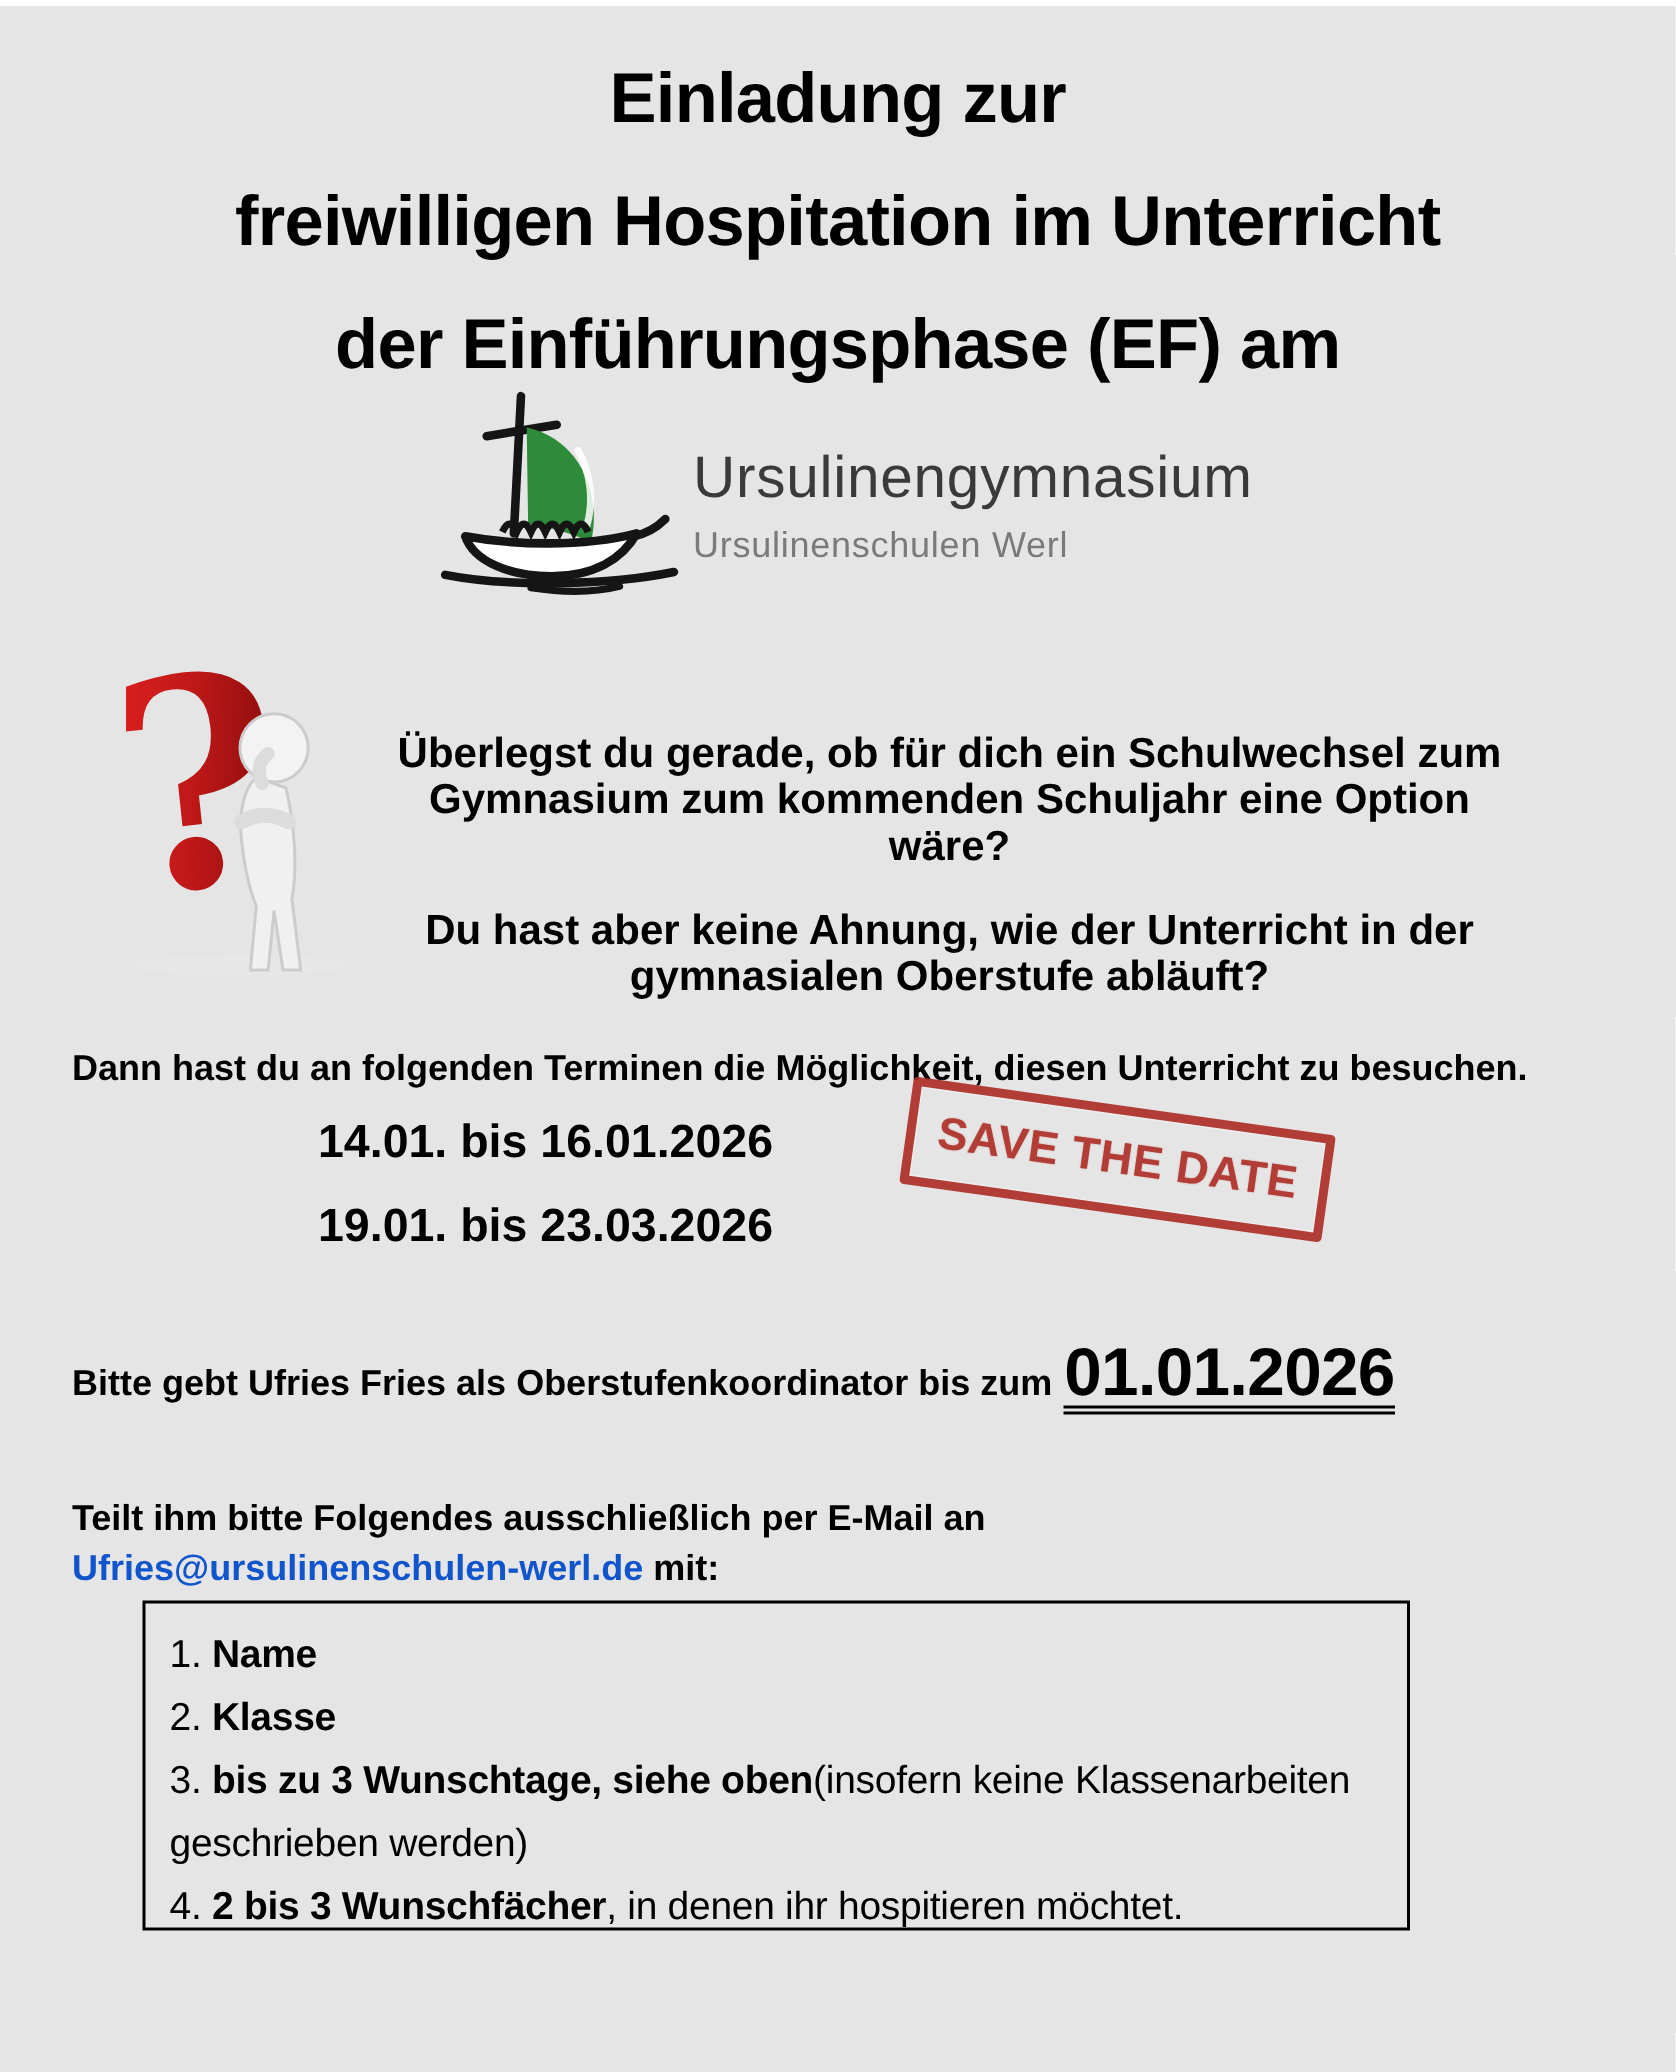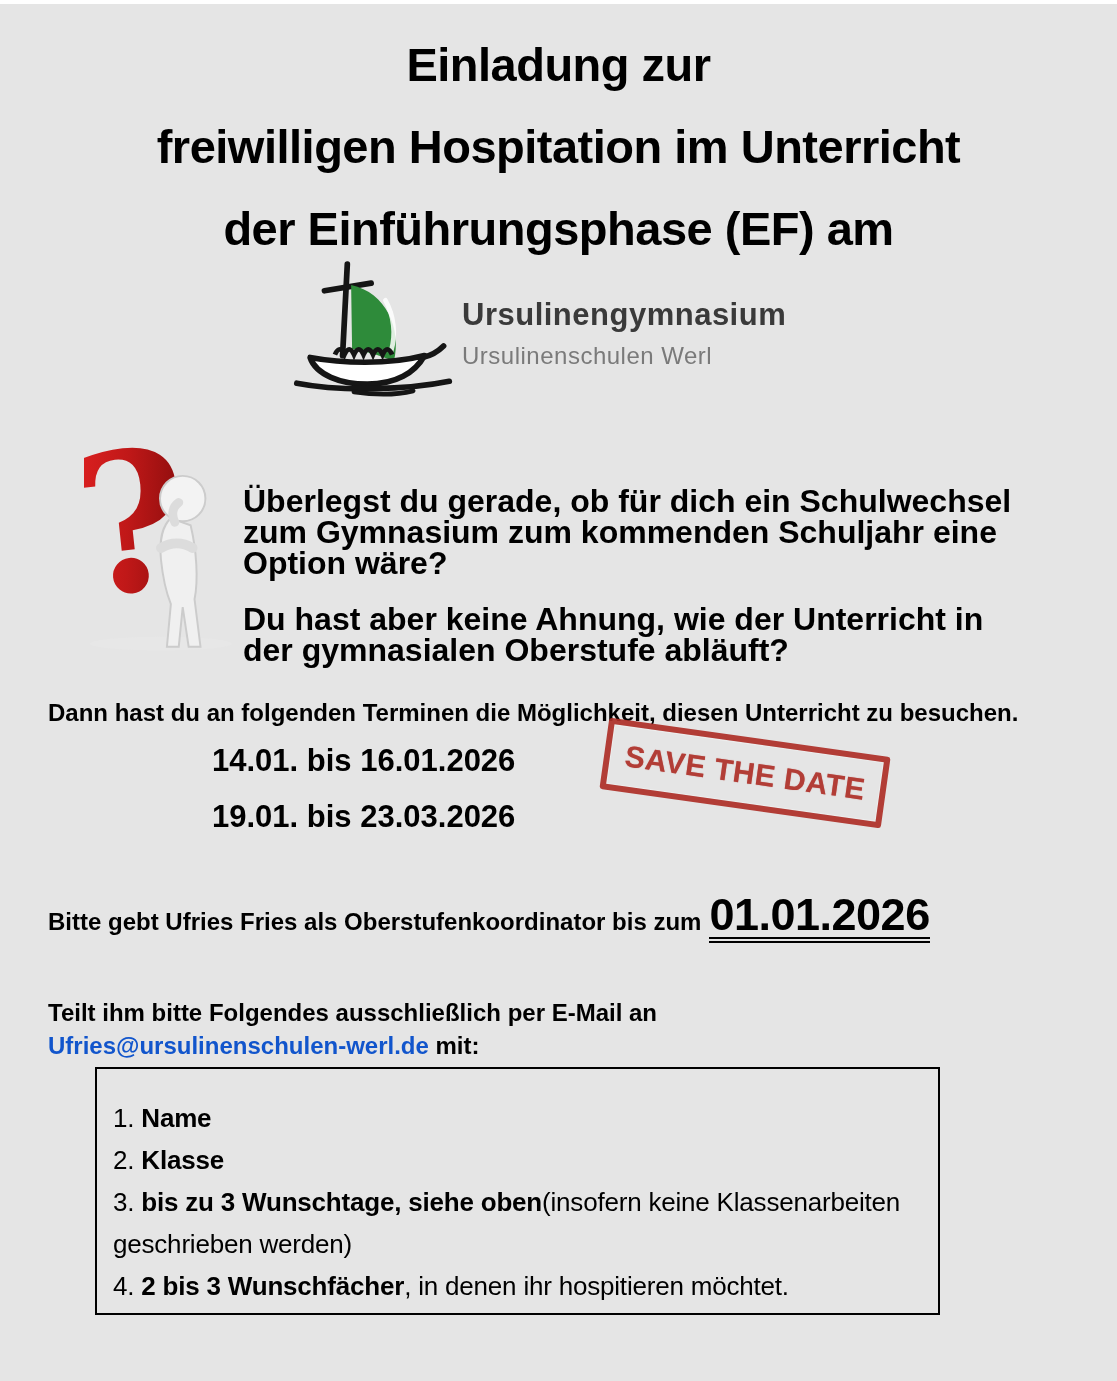--- a/index.html
+++ b/index.html
@@ -6,27 +6,27 @@
   .page{
     position:relative;width:1117px;height:1381px;margin:4px auto;background:#e5e5e5;
     font-family:"Liberation Sans",sans-serif;color:#000;overflow:hidden;
   }
   
   .title{position:absolute;top:20px;left:0;width:100%;text-align:center;
     font-weight:bold;font-size:47px;line-height:82px;letter-spacing:-0.5px;}
   
   .logo-boat{position:absolute;left:293px;top:252px;width:162px;height:142px;}
   .logo-text{position:absolute;left:462px;top:293px;}
-  .logo-name{font-size:31px;color:var(--logo-name-gray,#3a3a3a);letter-spacing:0.5px;font-weight:bold;}
+  .logo-name{font-size:39px;color:var(--logo-name-gray,#3a3a3a);letter-spacing:0.5px;}
   .logo-sub{font-size:24px;color:var(--logo-sub-gray,#7a7a7a);margin-top:9px;letter-spacing:0.5px;}
   
   .qfig{position:absolute;left:84px;top:427px;width:153px;height:223px;}
   
-  .qtext{position:absolute;left:243px;top:482px;width:780px;text-align:left;
-    font-weight:bold;font-size:32px;line-height:31px;}
+  .qtext{position:absolute;left:243px;top:482px;width:780px;text-align:center;
+    font-weight:bold;font-size:28px;line-height:31px;}
   .qtext .p2{margin-top:25px;}
   
   .lead{position:absolute;left:48px;top:695px;font-weight:bold;font-size:24px;}
   .date-lines{position:absolute;left:212px;top:729px;font-weight:bold;font-size:31px;line-height:56px;}
   .stamp{
     position:absolute;left:603px;top:733px;transform:rotate(8deg);
     border:6px solid var(--stamp-red,#ae2f28);color:var(--stamp-red,#ae2f28);
     font-weight:bold;font-size:30px;letter-spacing:0.5px;padding:13px 15px;
     border-radius:3px;opacity:0.92;white-space:nowrap;
     text-shadow:0 0 1px rgba(174,47,40,.65);
@@ -35,22 +35,22 @@
   
   .notice{position:absolute;left:48px;top:888px;width:1020px;font-weight:bold;font-size:24px;}
   .notice .deadline{font-size:45px;border-bottom:6px double #000;line-height:1;display:inline-block;
     letter-spacing:-0.5px;margin-left:8px;}
   .notice .line2{margin-top:8px;}
   
   .email-block{position:absolute;left:48px;top:992px;font-weight:bold;font-size:24px;line-height:33px;}
   .email-block a{color:var(--email-blue,#1155cc);cursor:pointer;}
   
   .box{
-    position:absolute;left:95px;top:1063px;width:845px;height:248px;border:2px solid #000;
-    box-sizing:border-box;padding:28px 16px;font-size:26px;line-height:42px;letter-spacing:-0.2px;
+    position:absolute;left:95px;top:1063px;width:845px;height:220px;border:2px solid #000;
+    box-sizing:border-box;padding:12px 16px;font-size:26px;line-height:42px;letter-spacing:-0.2px;
   }
   .box .item b{font-weight:bold;}
 </style>
 </head>
 <body>
 
 <div class="page">
 
   <div class="title">
     <div>Einladung zur</div>

